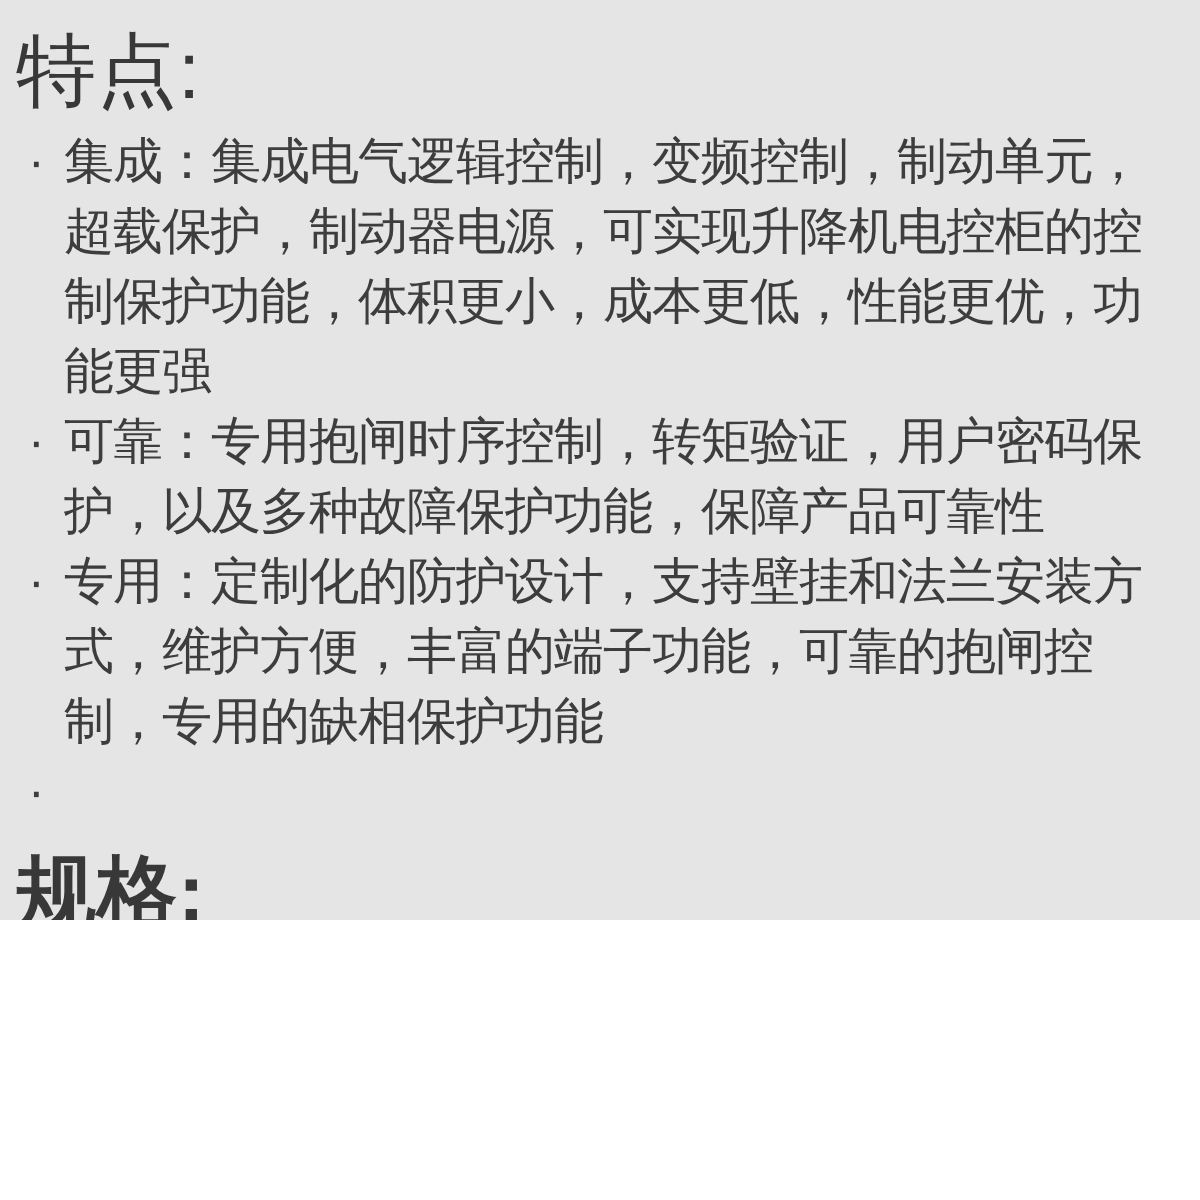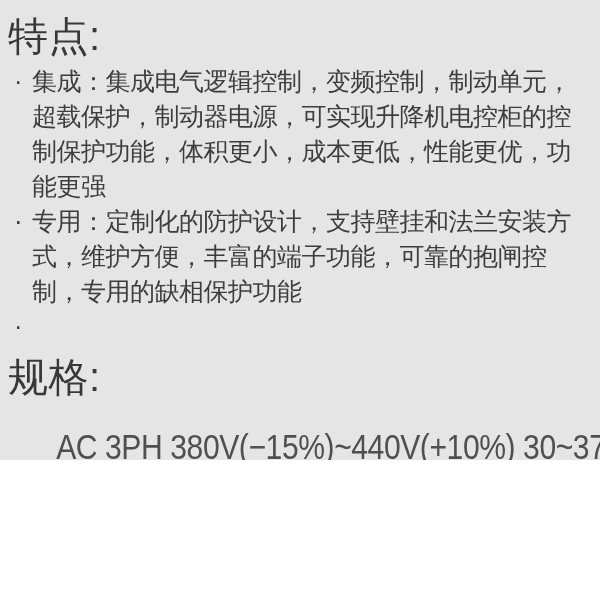--- a/index.html
+++ b/index.html
@@ -38,20 +38,21 @@
   }
   .bullet {
     position: absolute;
     left: 6px;
     top: 0;
     width: 14px;
     text-align: left;
   }
   .specs-heading {
     margin-top: 46px;
+    font-weight: bold;
   }
   .spec-value-wrap {
     margin-top: 28px;
     text-align: center;
   }
   .spec-value {
     display: inline-block;
     font-size: 35px;
     font-weight: 300;
     color: #4f4f4f;
@@ -68,20 +69,21 @@
 
   <h1 class="section-heading">特点:</h1>
 
   <ul class="feature-list">
     <li class="feature-item">
       <span class="bullet">·</span>
       <span class="feature-text">集成：集成电气逻辑控制，变频控制，制动单元，超载保护，制动器电源，可实现升降机电控柜的控制保护功能，体积更小，成本更低，性能更优，功能更强</span>
     </li>
     <li class="feature-item">
       <span class="bullet">·</span>
+      <span class="feature-text">可靠：专用抱闸时序控制，转矩验证，用户密码保护，以及多种故障保护功能，保障产品可靠性</span>
     </li>
     <li class="feature-item">
       <span class="bullet">·</span>
       <span class="feature-text">专用：定制化的防护设计，支持壁挂和法兰安装方式，维护方便，丰富的端子功能，可靠的抱闸控制，专用的缺相保护功能</span>
     </li>
     <li class="feature-item">
       <span class="bullet">·</span>
     </li>
   </ul>
 

